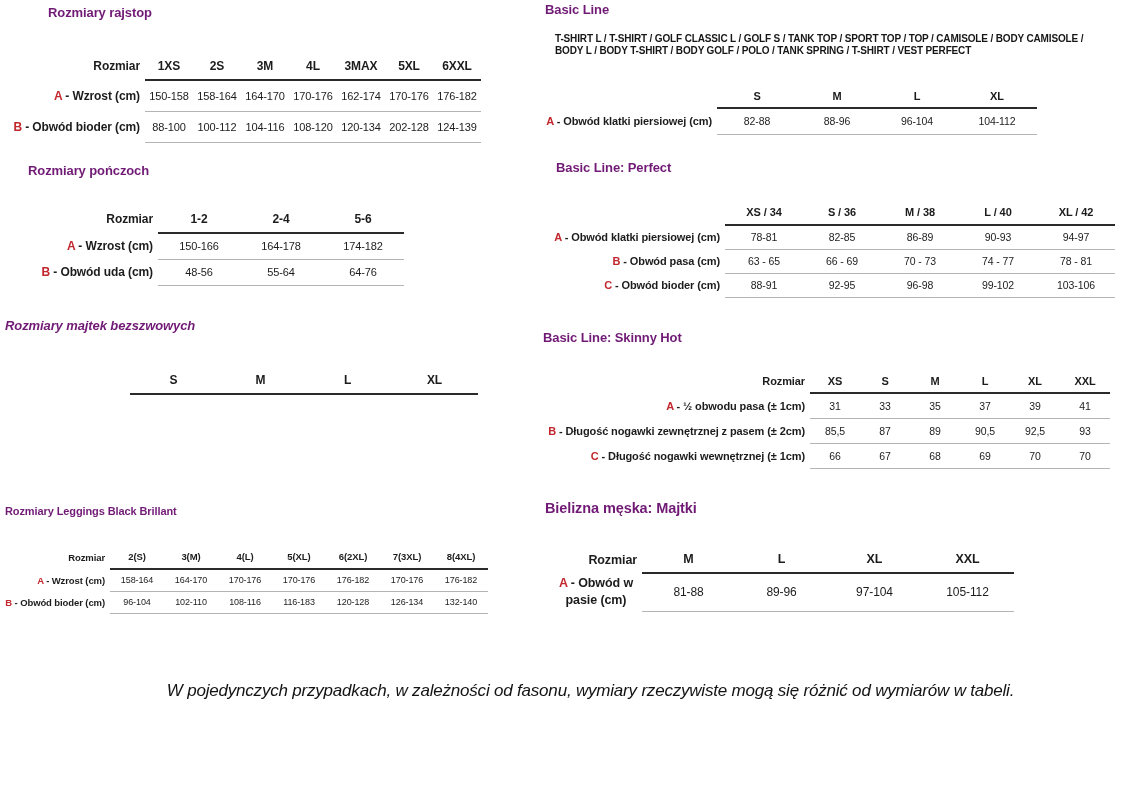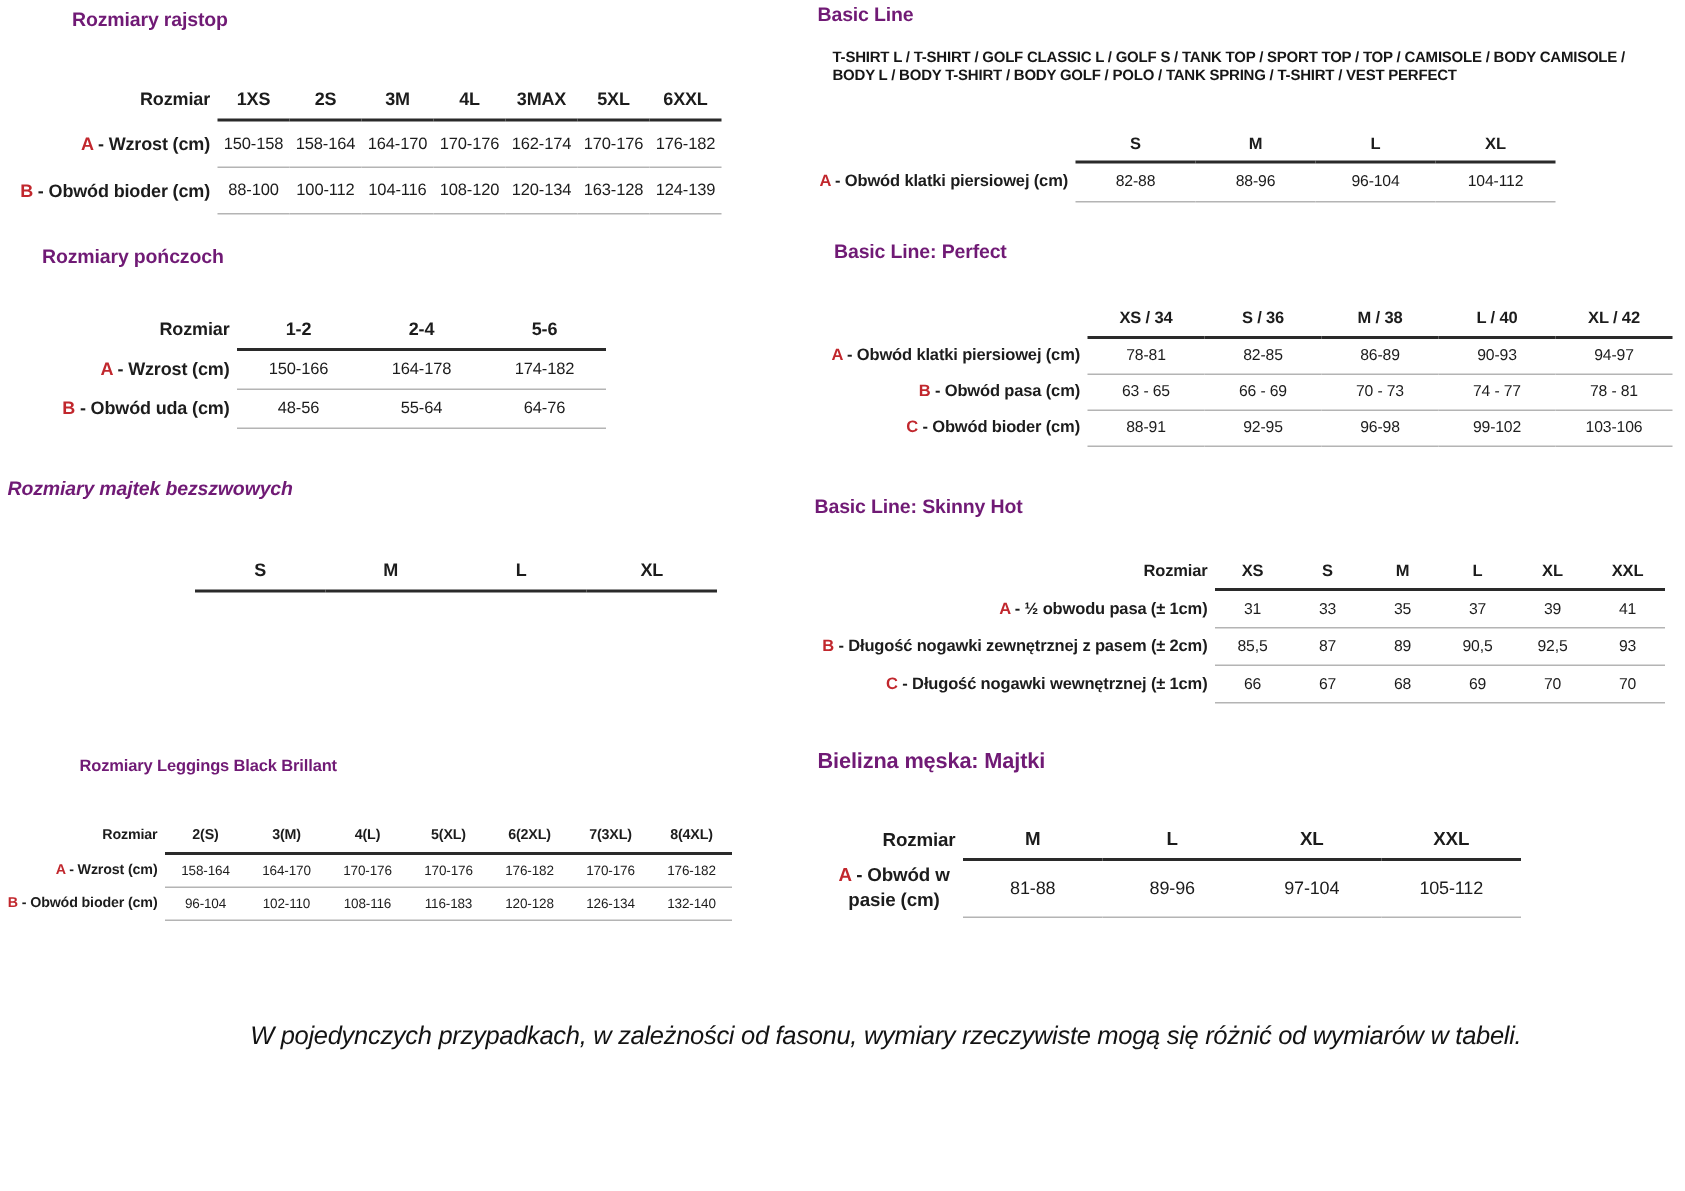--- a/index.html
+++ b/index.html
@@ -48,21 +48,21 @@
   .t-perfect tr.hd { height:25px; } .t-perfect tr.dr { height:24px; }
   .t-skinny tr.hd { height:24px; } .t-skinny tr.dr { height:25px; }
   .t-bielizna tr.hd { height:27px; } .t-bielizna tr.dr { height:38px; }
 
   #title-rajstop { left:48px; top:5px; }
   #tbl-rajstop { left:0; top:52px; }
   #title-ponczochy { left:28px; top:163px; }
   #tbl-ponczochy { left:0; top:205px; }
   #title-majtek { left:5px; top:318px;font-style:italic; }
   #tbl-majtek { left:0; top:366px; }
-  #title-leggings { left:5px; top:505px;margin-left:48px; }
+  #title-leggings { left:5px; top:505px; }
   #tbl-leggings { left:0; top:545px; }
   #title-basicline { left:545px; top:2px; }
   #subtitle-basicline { left:555px; top:33px; width:555px; }
   #tbl-basicline { left:545px; top:84px; }
   #title-perfect { left:556px; top:160px; }
   #tbl-perfect { left:545px; top:200px; }
   #title-skinny { left:543px; top:330px; }
   #tbl-skinny { left:545px; top:369px; }
   #title-bielizna { left:545px; top:500px; }
   #tbl-bielizna { left:550px; top:546px; }
@@ -107,21 +107,21 @@
   </tr>
   <tr class="dr">
     <td class="lbl">
           <span class="wrap"><span class="ltr">B</span> <span>- Obwód bioder (cm)</span></span>
         </td>
     <td class="val">88-100</td>
     <td class="val">100-112</td>
     <td class="val">104-116</td>
     <td class="val">108-120</td>
     <td class="val">120-134</td>
-    <td class="val">163-128</td>
+    <td class="val">202-128</td>
     <td class="val">124-139</td>
   </tr>
 </tbody>
   </table>
 
 <h2 id="title-ponczochy">Rozmiary pończoch</h2>
 <table id="tbl-ponczochy" class="t-ponczochy">
   <colgroup>
       <col style="width:158px">
       <col span="3" style="width:82px">

